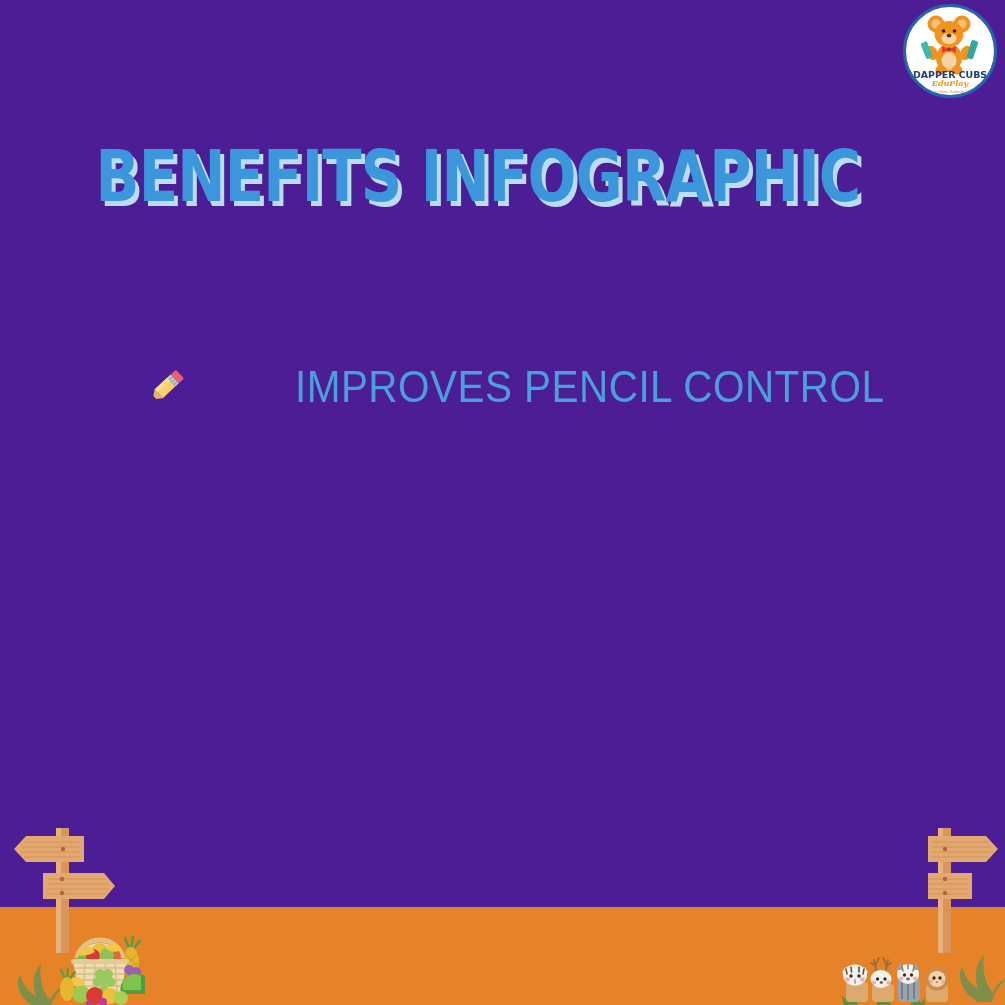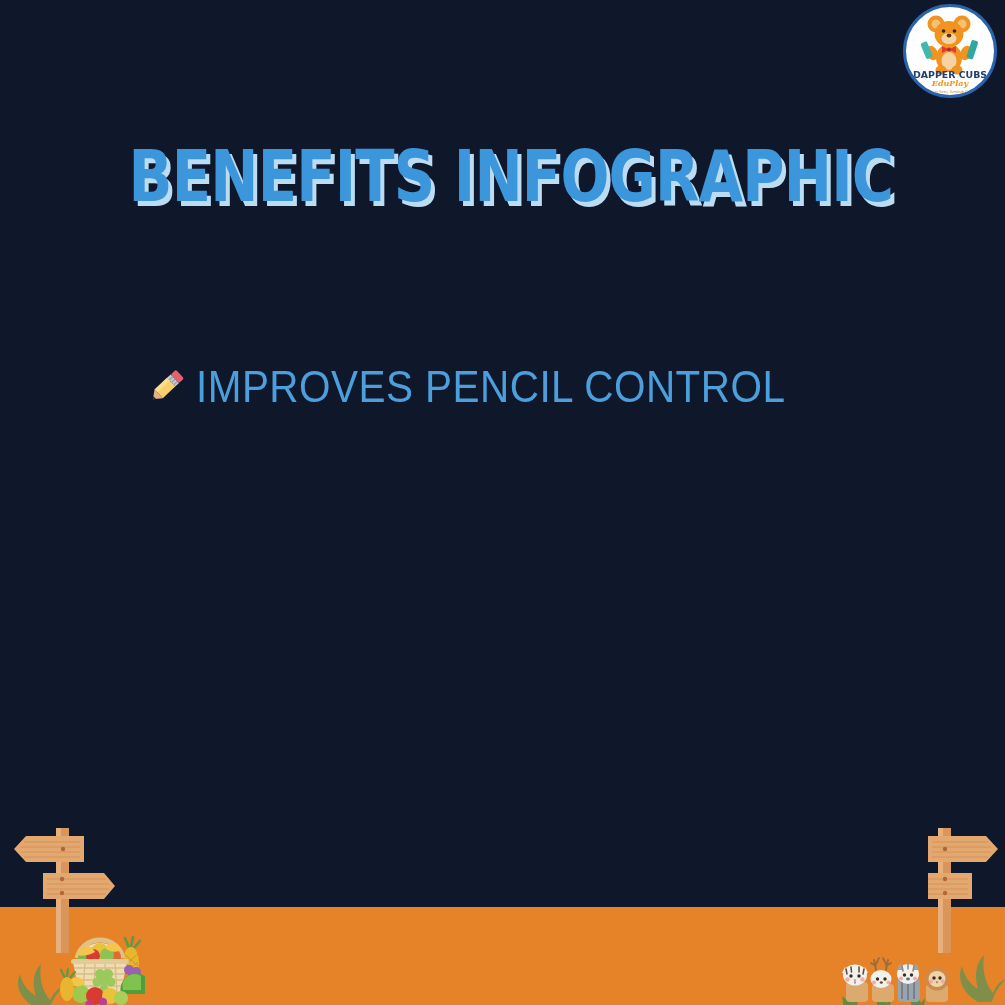--- a/index.html
+++ b/index.html
@@ -11,21 +11,21 @@
     height: 1005px;
     font-family: "Liberation Sans", sans-serif;
     background: #fdfee8;
     overflow: hidden;
   }
 
   #poster {
     position: relative;
     width: 1005px;
     height: 1005px;
-    background: #0f172a;
+    background: #4c1d95;
     overflow: hidden;
   }
 
   
   .ground-band {
     position: absolute;
     left: 0;
     right: 0;
     top: 907px;
     height: 98px;
@@ -46,21 +46,21 @@
     overflow: hidden;
   }
   .logo-badge svg { display: block; }
 
   
   .title-wrap {
     position: absolute;
     left: 0;
     right: 16px;
     top: 133px;
-    text-align: right;
+    text-align: left;
   }
   .title {
     display: inline-block;
     font-family: "DejaVu Sans", sans-serif;
     font-weight: bold;
     font-size: 72px;
     line-height: 86px;
     letter-spacing: -1px;
     color: #3b96dc;
     text-shadow: 5px 5px 0 #bcdcf3;
@@ -73,20 +73,21 @@
   .benefits {
     position: absolute;
     left: 136px;
     top: 345px;
     width: 800px;
   }
   .benefit-row {
     display: flex;
     align-items: center;
     height: 83px;
+    justify-content: space-between;
   }
   .benefit-icon {
     width: 60px;
     height: 56px;
     flex: 0 0 60px;
     display: flex;
     align-items: center;
     justify-content: center;
   }
   .benefit-icon svg { display: block; }

